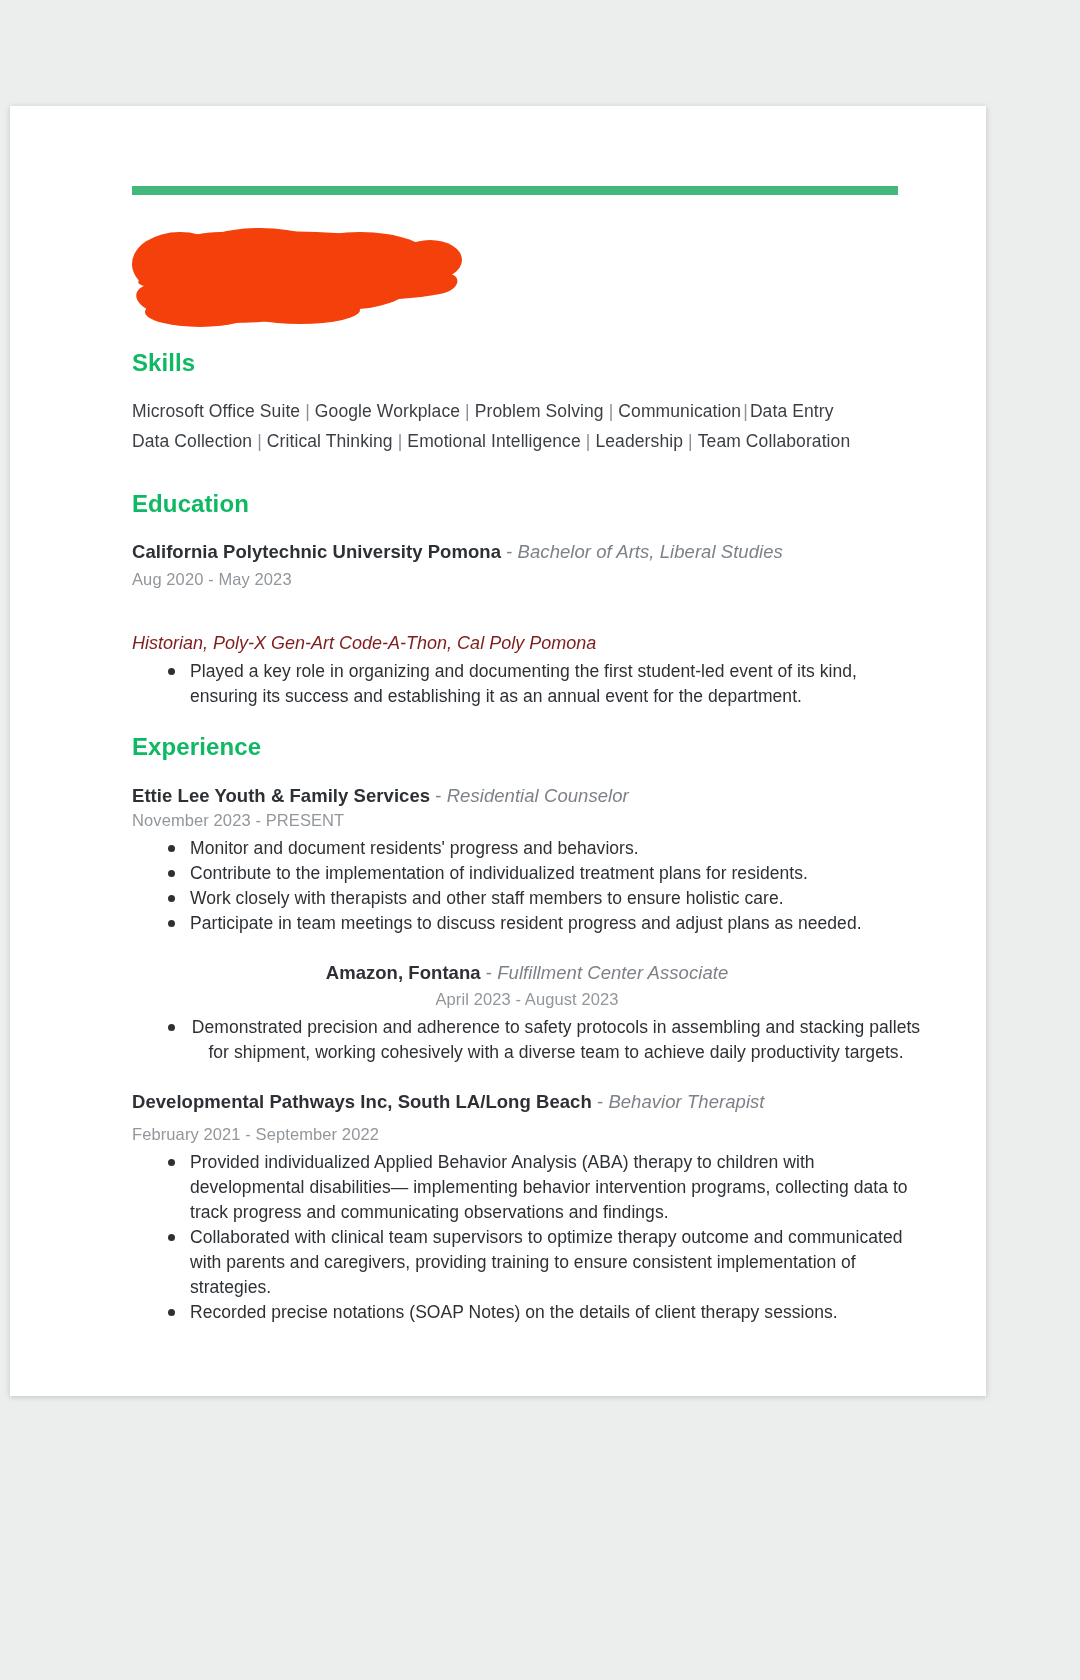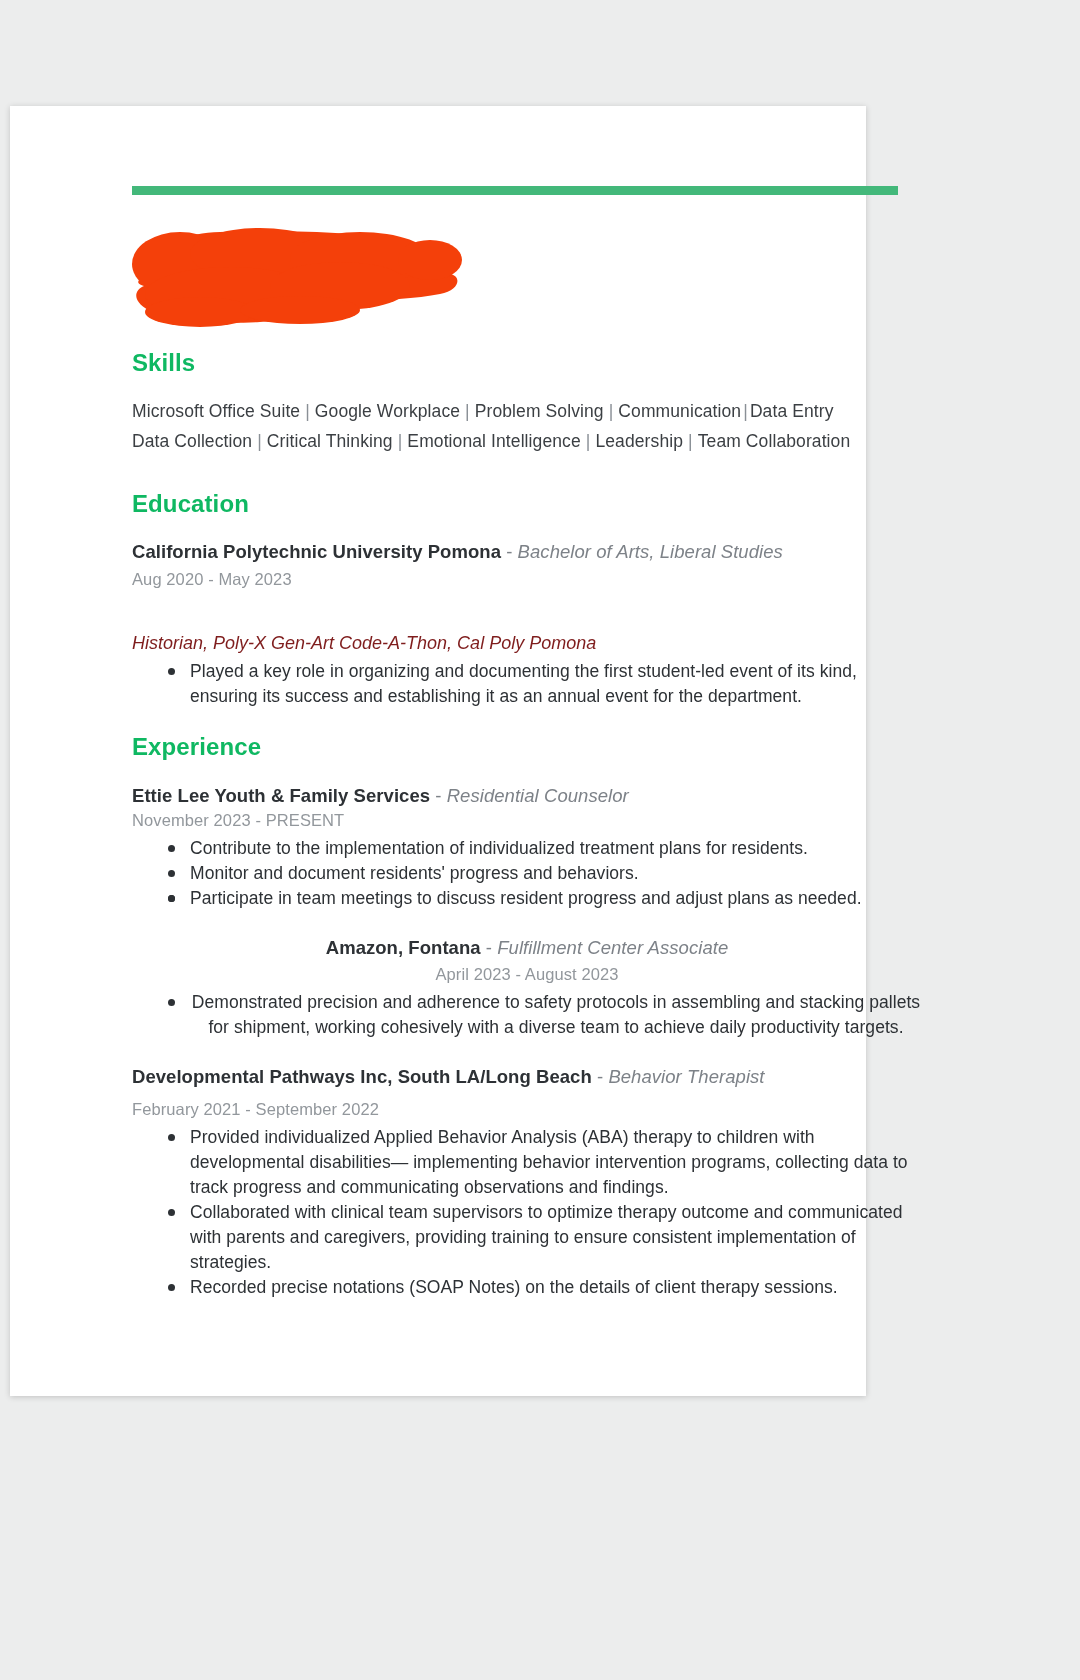--- a/index.html
+++ b/index.html
@@ -18,21 +18,21 @@
     position: relative;
     width: 1080px;
     height: 1680px;
   }
 
   
   .page-sheet {
     position: absolute;
     left: 10px;
     top: 106px;
-    width: 856px;
+    width: 976px;
     height: 1290px;
     background: #ffffff;
     box-shadow: 0 1px 6px rgba(0,0,0,0.18);
     box-sizing: border-box;
     padding-left: 9px;
   }
 
   .page-inner {
     position: absolute;
     left: 122px;
@@ -195,23 +195,23 @@
 
       <div style="position:absolute; left:0; top:627px;">
         <div class="section-head">Experience</div>
 
         <div style="margin-top:24px;">
           <div class="entry-title">
             <span>Ettie Lee Youth &amp; Family Services</span><span class="dash"> - </span><span class="role">Residential Counselor</span>
           </div>
           <div class="entry-date" style="margin-top:4px;">November 2023 - PRESENT</div>
           <ul class="bullets" style="margin-top:6px;">
+            <li><span class="dot"></span><span>Monitor and document residents' progress and behaviors.</span></li>
             <li><span class="dot"></span><span>Contribute to the implementation of individualized treatment plans for residents.</span></li>
-            <li><span class="dot"></span><span>Monitor and document residents' progress and behaviors.</span></li>
-            <li><span class="dot"></span></li>
+            <li><span class="dot"></span><span>Work closely with therapists and other staff members to ensure holistic care.</span></li>
             <li><span class="dot"></span><span>Participate in team meetings to discuss resident progress and adjust plans as needed.</span></li>
           </ul>
         </div>
 
         <div style="margin-top:26px;text-align:center;">
           <div class="entry-title">
             <span>Amazon,  Fontana</span><span class="dash"> - </span><span class="role">Fulfillment Center Associate</span>
           </div>
           <div class="entry-date" style="margin-top:6px;">April 2023 - August 2023</div>
           <ul class="bullets" style="margin-top:6px;">

